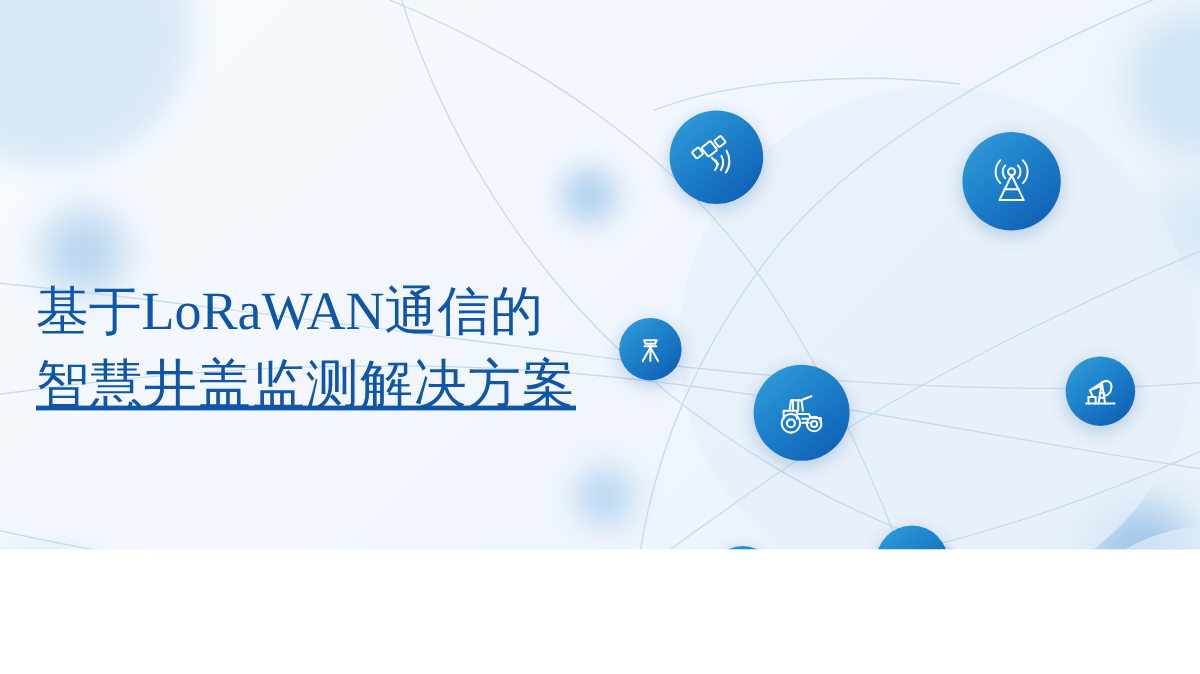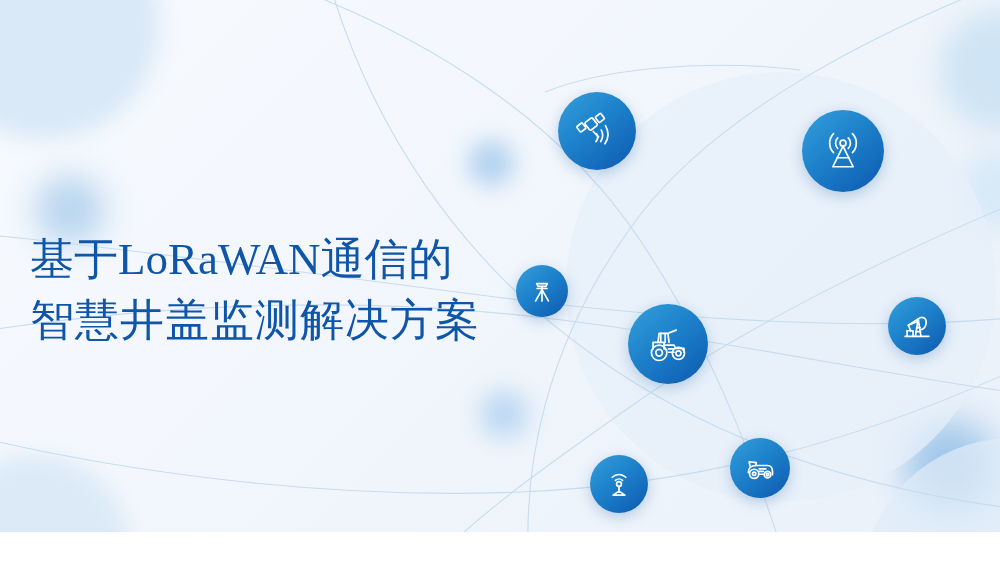--- a/index.html
+++ b/index.html
@@ -3,21 +3,21 @@
 <meta charset="utf-8">
 <style>
   html, body {
     margin: 0;
     padding: 0;
     background: #ffffff;
   }
   #slide {
     position: relative;
     width: 1000px;
-    height: 532px;
+    height: 458px;
     overflow: hidden;
     background: linear-gradient(135deg, #f7fafe 0%, #f3f7fd 40%, #eef4fb 70%, #e9f1fa 100%);
     font-family: "Liberation Sans", sans-serif;
   }
 
   
   .blob {
     position: absolute;
     border-radius: 50%;
     pointer-events: none;
@@ -68,21 +68,21 @@
     top: 228px;
     width: 560px;
   }
   .title-line {
     color: #0f55a8;
     line-height: 1.38;
     white-space: nowrap;
     font-weight: 400;
   }
   .title-line-1 { font-size: 44px; }
-  .title-line-2 { font-size: 44px; letter-spacing: 1px; }
+  .title-line-2 { font-size: 44px; letter-spacing: 1px; text-decoration: underline; }
   .latin {
     font-family: "Liberation Serif", serif;
     font-size: 45px;
     letter-spacing: 0px;
   }
   .han {
     font-family: "Liberation Sans", "DejaVu Sans", sans-serif;
     font-weight: 500;
   }
 </style>

